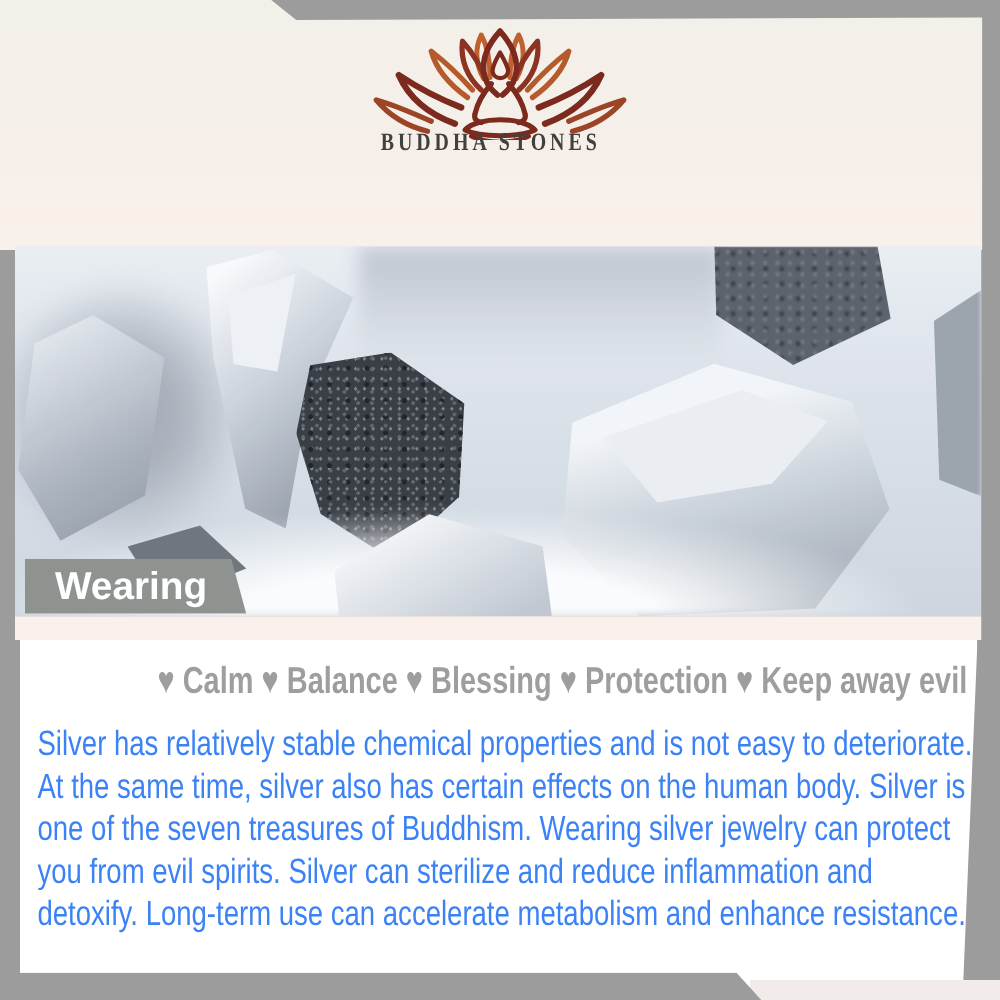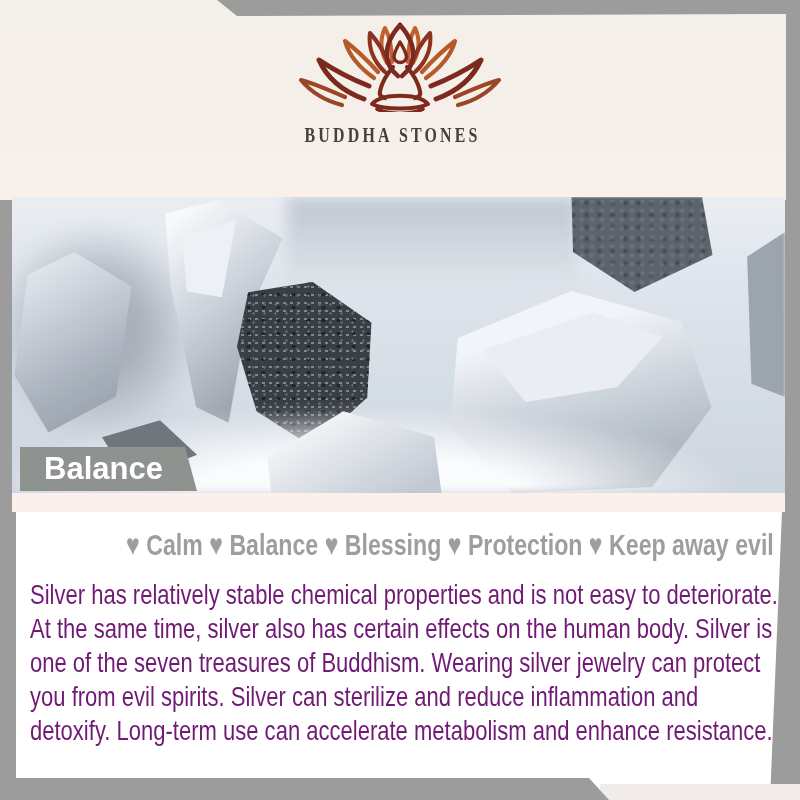--- a/index.html
+++ b/index.html
@@ -4,21 +4,21 @@
 <style>
   html,body{margin:0;padding:0;width:800px;height:800px;overflow:hidden;
     font-family:"Liberation Sans", sans-serif;}
   .canvas{position:relative;width:800px;height:800px;background:#9c9c9c;}
 
   
   .header-card{position:absolute;left:0;top:0;width:786px;height:200px;
     background:linear-gradient(180deg,#f3efe9 0%,#f6efe9 55%,#f9f0ea 100%);
     clip-path:polygon(0 0,217px 0,237px 16px,786px 14px,786px 200px,0 200px);}
   .logo-svg{position:absolute;left:290px;top:20px;}
-  .brand{position:absolute;left:0;top:124px;width:786px;text-align:center;
+  .brand{position:absolute;left:0;top:103px;width:786px;text-align:center;
     font-family:"Liberation Serif", serif;font-size:20px;letter-spacing:4px;
     color:#42403d;font-weight:600;}
   .title-band{position:absolute;left:157px;top:137px;width:486px;height:54px;
     background:#fdf9f4;text-align:center;}
   .title-band h1{margin:0;font-size:39px;line-height:54px;font-weight:bold;
     color:#4a4a48;letter-spacing:0;display:inline-block;white-space:nowrap;
     transform-origin:center;}
 
   
   .photo{position:absolute;left:12px;top:197px;width:773px;height:296px;overflow:hidden;
@@ -73,21 +73,21 @@
     font-size:31px;font-weight:bold;line-height:44px;transform-origin:left;}
 
   .pink-strip{position:absolute;left:12px;top:493px;width:773px;height:19px;background:#faf0ec;}
 
   
   .content-card{position:absolute;left:16px;top:512px;width:766px;height:288px;
     background:#ffffff;clip-path:polygon(0 0,766px 0,754px 288px,0 288px);}
   .benefits{padding-top:16px;text-align:center;color:#9e9e9e;}
   .benefits span{display:inline-block;white-space:nowrap;font-size:30px;
     font-weight:bold;transform-origin:center;}
-  .para{padding:16px 0 0 14px;color:#701a75;}
+  .para{padding:16px 0 0 14px;color:#3b82f6;}
   .para div{white-space:nowrap;display:block;font-size:28px;line-height:34px;
     transform-origin:left;}
 
   .gray-wedge{position:absolute;left:0;top:778px;width:610px;height:22px;background:#9c9c9c;
     clip-path:polygon(0 0,589px 0,609px 22px,0 22px);z-index:8;}
   .bottom-strip{position:absolute;left:600px;top:784px;width:200px;height:16px;
     background:#f1ece9;z-index:7;}
 </style>
 </head>
 <body>
@@ -130,21 +130,21 @@
     <div class="shape shard"></div>
     <div class="shape shard-face"></div>
     <div class="shape dark-rock"></div>
     <div class="shape bottom-glow"></div>
     <div class="shape mid-bottom"></div>
     <div class="shape small-dark"></div>
     <div class="shape tint"></div>
   </div>
 
   <div class="badge">
-    <span style="transform: scaleX(1);">Balance</span>
+    <span style="transform: scaleX(1);">Wearing</span>
   </div>
 
   <div class="pink-strip"></div>
 
   <section class="content-card">
     <div class="benefits">
       <span style="transform: scaleX(0.771784);">♥ Calm ♥ Balance ♥ Blessing ♥ Protection ♥ Keep away evil spirits ♥</span>
     </div>
     <div class="para">
       <div style="transform: scaleX(0.78654);">Silver has relatively stable chemical properties and is not easy to deteriorate.</div>

